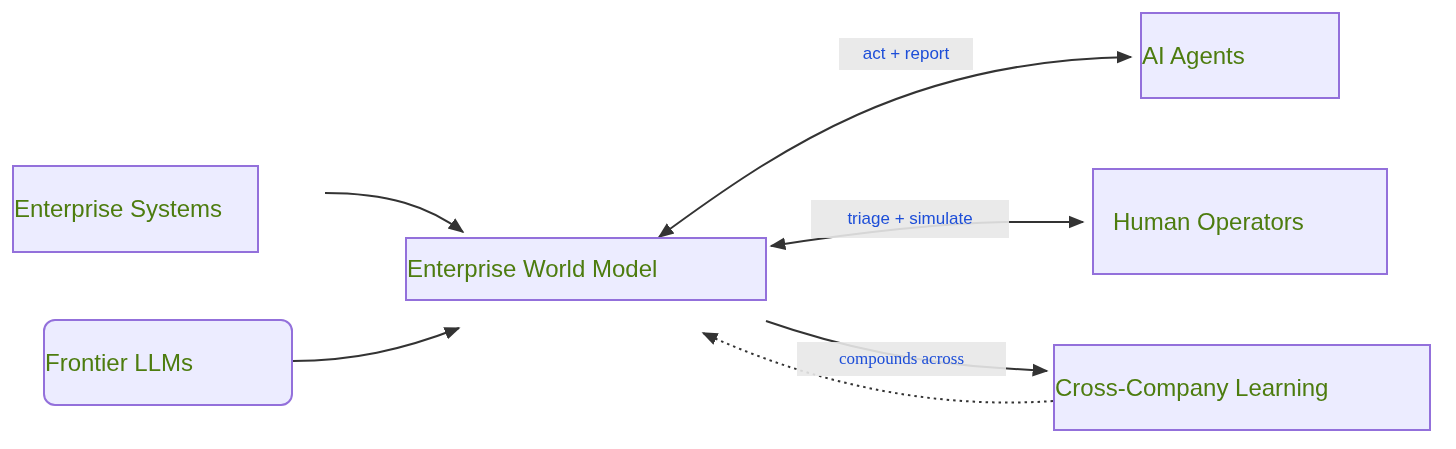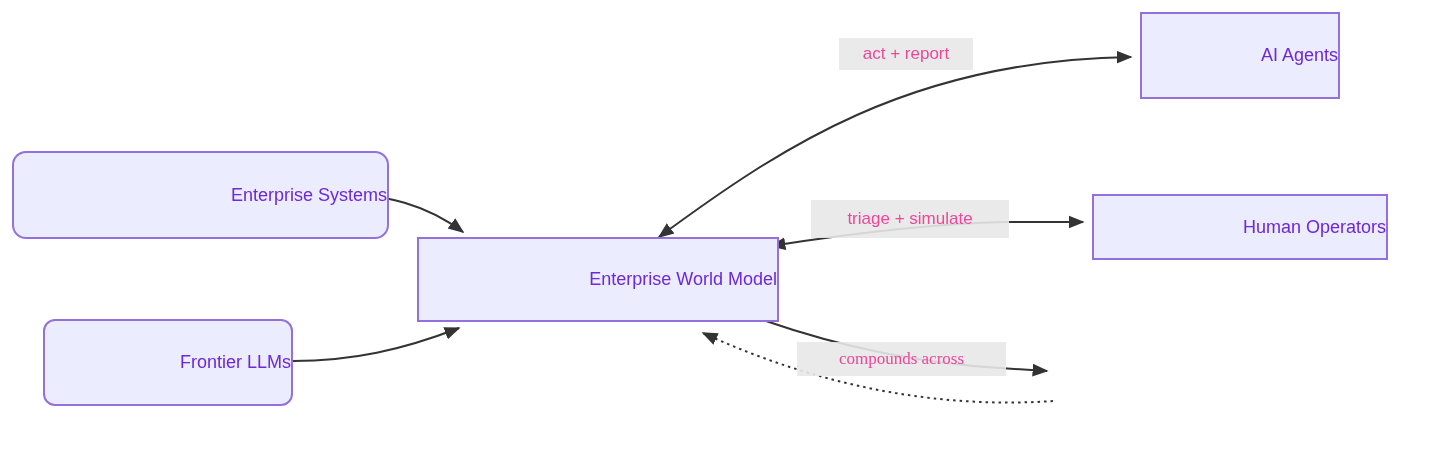--- a/index.html
+++ b/index.html
@@ -28,32 +28,32 @@
     stroke-width: 2px;
   }
   .edge-layer path.edge.dotted {
     stroke-dasharray: 2.5 4;
   }
   .node {
     position: absolute;
     box-sizing: border-box;
     background: #ECECFF;
     border: 2px solid #9370DB;
-    color: #6d28d9;
-    font-size: 18px;
+    color: #4d7c0f;
+    font-size: 24px;
     display: flex;
     align-items: center;
-    justify-content: flex-end;
+    justify-content: flex-start;
     text-align: center;
   }
   .edge-label {
     position: absolute;
     box-sizing: border-box;
     background: rgba(232, 232, 232, 0.9);
-    color: #ec4899;
+    color: #1d4ed8;
     font-size: 17px;
     display: flex;
     align-items: center;
     justify-content: center;
     text-align: center;
     white-space: nowrap;
   }
 </style>
 </head>
 <body>
@@ -85,34 +85,37 @@
   </div>
 
   <div class="edge-label" style="left:811px; top:200px; width:198px; height:38px;align-items:center;">
     <span>triage + simulate</span>
   </div>
 
   <div class="edge-label" style="left:797px; top:342px; width:209px; height:34px;font-family:Liberation Serif, serif;">
     <span>compounds across</span>
   </div>
 
-  <div class="node" style="left:12px; top:151px; width:377px; height:88px;border-radius:14px;">
+  <div class="node" style="left:12px; top:165px; width:247px; height:88px;">
     <span>Enterprise Systems</span>
   </div>
 
   <div class="node" style="left:43px; top:319px; width:250px; height:87px;border-radius:12px;">
     <span>Frontier LLMs</span>
   </div>
 
-  <div class="node" style="left:417px; top:237px; width:362px; height:85px;">
+  <div class="node" style="left:405px; top:237px; width:362px; height:64px;">
     <span>Enterprise World Model</span>
   </div>
 
   <div class="node" style="left:1140px; top:12px; width:200px; height:87px;">
     <span>AI Agents</span>
   </div>
 
-  <div class="node" style="left:1092px; top:194px; width:296px; height:66px;">
+  <div class="node" style="left:1092px; top:168px; width:296px; height:107px;padding-left:19px;">
     <span>Human Operators</span>
   </div>
 
+  <div class="node" style="left:1053px; top:344px; width:378px; height:87px;">
+    <span>Cross-Company Learning</span>
+  </div>
 
 </div>
 
 </body></html>

